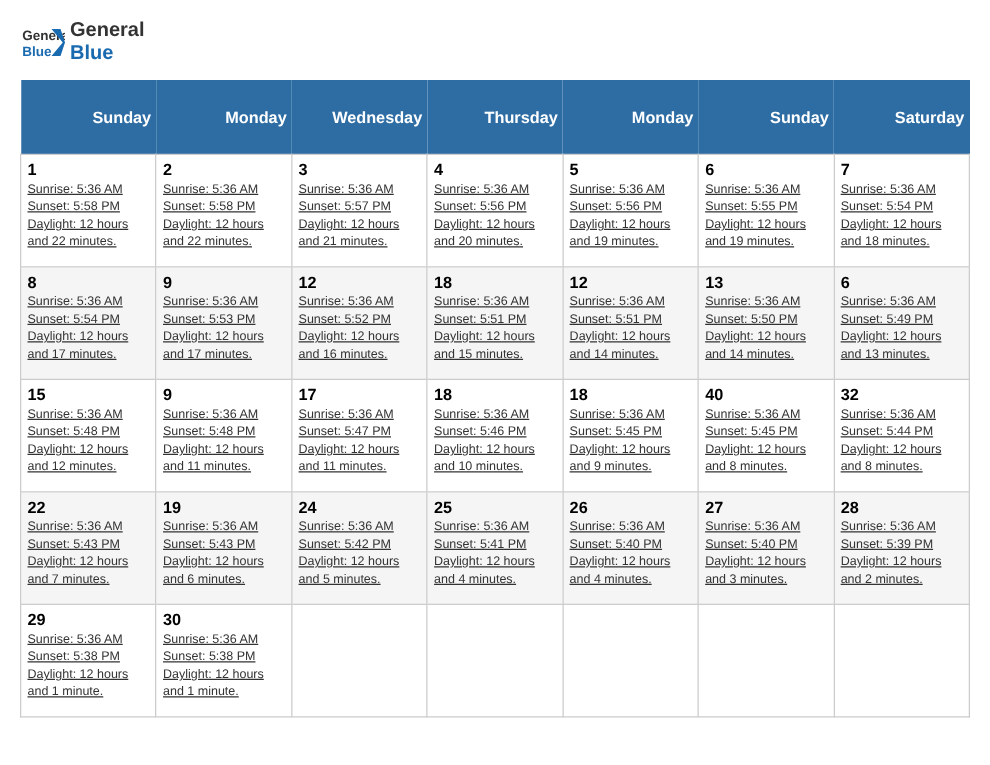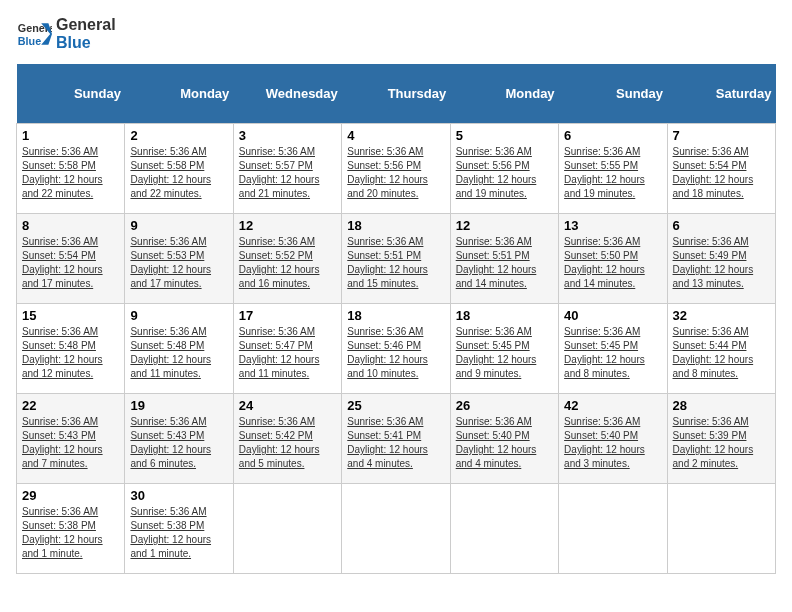--- a/index.html
+++ b/index.html
@@ -271,21 +271,21 @@
 Sunset: 5:41 PM
 Daylight: 12 hours and 4 minutes.</div>
         </td>
         <td>
           <span class="day-num">26</span>
           <div class="day-info" style="white-space: pre-line;">Sunrise: 5:36 AM
 Sunset: 5:40 PM
 Daylight: 12 hours and 4 minutes.</div>
         </td>
         <td>
-          <span class="day-num">42</span>
+          <span class="day-num">27</span>
           <div class="day-info" style="white-space: pre-line;">Sunrise: 5:36 AM
 Sunset: 5:40 PM
 Daylight: 12 hours and 3 minutes.</div>
         </td>
         <td>
           <span class="day-num">28</span>
           <div class="day-info" style="white-space: pre-line;">Sunrise: 5:36 AM
 Sunset: 5:39 PM
 Daylight: 12 hours and 2 minutes.</div>
         </td>

